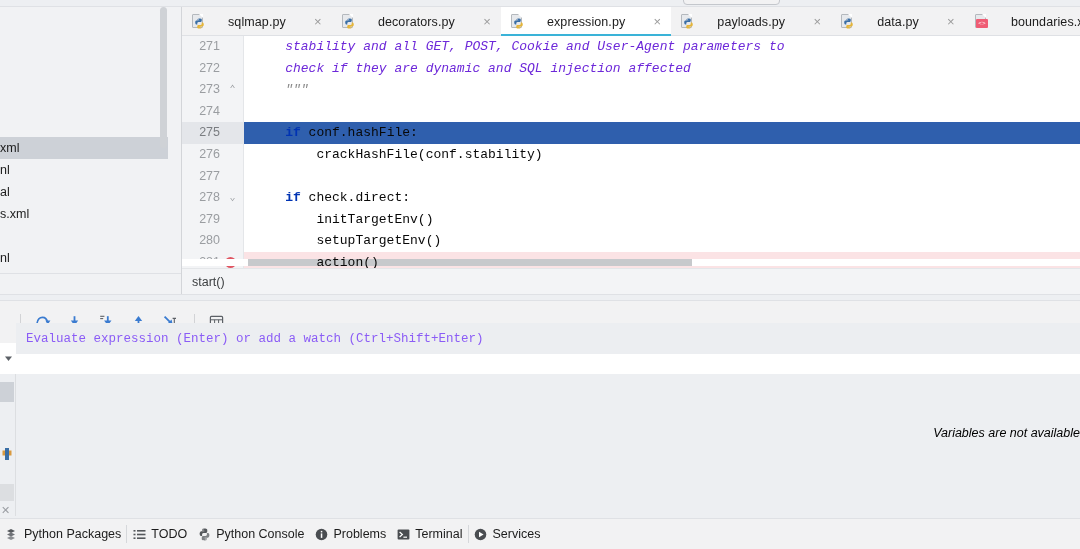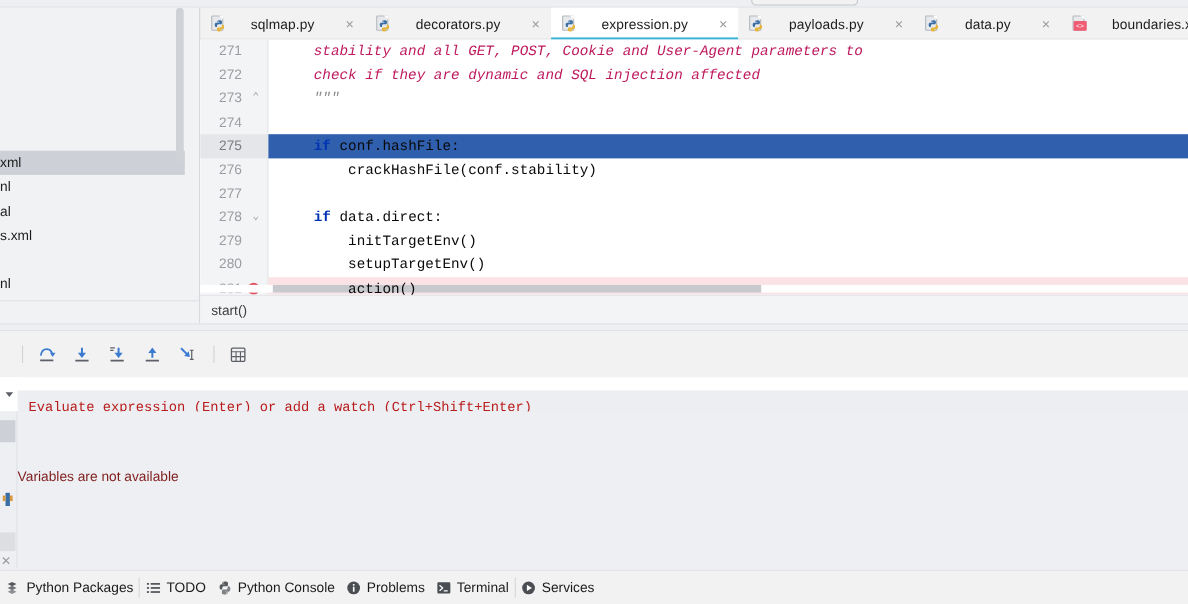--- a/index.html
+++ b/index.html
@@ -146,21 +146,21 @@
   }
   .row.selected .hl { background: #2f5fad; }
   .row.selected .code { color: #ffffff; z-index: 2; }
   .row.selected .ln { color: #7a7d81; }
   .row.selected .gutsel {
     position: absolute; left: 0; top: 0; width: 62px; height: 21.6px;
     background: #e4e6ea;
   }
   .row.bpline .hl { background: #fbe3e5; }
   .row.bpline .code { z-index: 2; }
-  .cm { color: #be185d; font-style: italic; margin-top: 27px; }
+  .cm { color: #6d28d9; font-style: italic; margin-top: 27px; }
   .kw { color: #0033b3; font-weight: bold; }
   .pl { color: #080808; }
   .str { color: #8c8c8c; font-style: italic; }
 
   .hscroll {
     position: absolute; left: 248px; top: 259px; width: 444px; height: 7px;
     background: #c7c9cc; border-radius: 0px;
   }
   .hscroll-track {
     position: absolute; left: 182px; top: 259px; width: 898px; height: 7px;
@@ -200,35 +200,35 @@
     position: absolute; left: 0; top: 343px; width: 1080px; height: 31px;
     background: #ffffff;
   }
   .eval-caret {
     position: absolute; left: 0; top: 343px; width: 16px; height: 31px;
     background: #ffffff;
     display: flex; align-items: center; justify-content: center;
     color: #5c6066; font-size: 9px;
   }
   .eval-input {
-    position: absolute; left: 16px; top: 355px; width: 1064px; height: 31px;
+    position: absolute; left: 16px; top: 323px; width: 1064px; height: 31px;
     background: #eceef1;
     display: flex; align-items: center; padding-left: 10px;
     font-family: "Liberation Mono", "DejaVu Sans Mono", monospace;
-    font-size: 12.5px; color: #b91c1c;
+    font-size: 12.5px; color: #8b5cf6;
   }
 
   
   .vars-pane {
     position: absolute; left: 16px; top: 374px; width: 1064px; height: 142px;
     background: #edeff2;
   }
   .vars-msg {
     position: absolute; left: 0; top: 52px; width: 1064px;
-    text-align: left; font-size: 12.5px; color: #7f1d1d;
+    text-align: right; font-size: 12.5px; color: #000000; font-style: italic;
   }
   
   .frames-strip {
     position: absolute; left: 0; top: 374px; width: 16px; height: 142px;
     background: #edeff2; border-right: 1px solid #dcdee1;
   }
   .frames-strip .fr-sel {
     position: absolute; left: 0; top: 8px; width: 14px; height: 20px;
     background: #cdd1d7;
   }
@@ -402,21 +402,21 @@
   <div class="editor">
     <div class="gutter"></div>
     <div class="lines" id="codelines">
         <div class="row"><div class="hl"></div><div class="ln">271</div><div class="code"><span class="cm">    stability and all GET, POST, Cookie and User-Agent parameters to</span></div></div>
         <div class="row"><div class="hl"></div><div class="ln">272</div><div class="code"><span class="cm">    check if they are dynamic and SQL injection affected</span></div></div>
         <div class="row"><div class="hl"></div><div class="ln">273</div><div class="fold">⌃</div><div class="code"><span class="str">    """</span></div></div>
         <div class="row"><div class="hl"></div><div class="ln">274</div><div class="code"><span class="pl"></span></div></div>
         <div class="row selected"><div class="gutsel"></div><div class="hl"></div><div class="ln">275</div><div class="code"><span class="kw">    if</span><span class="pl"> conf.hashFile:</span></div></div>
         <div class="row"><div class="hl"></div><div class="ln">276</div><div class="code"><span class="pl">        crackHashFile(conf.stability)</span></div></div>
         <div class="row"><div class="hl"></div><div class="ln">277</div><div class="code"><span class="pl"></span></div></div>
-        <div class="row"><div class="hl"></div><div class="ln">278</div><div class="fold">⌄</div><div class="code"><span class="kw">    if</span><span class="pl"> data.direct:</span></div></div>
+        <div class="row"><div class="hl"></div><div class="ln">278</div><div class="fold">⌄</div><div class="code"><span class="kw">    if</span><span class="pl"> check.direct:</span></div></div>
         <div class="row"><div class="hl"></div><div class="ln">279</div><div class="code"><span class="pl">        initTargetEnv()</span></div></div>
         <div class="row"><div class="hl"></div><div class="ln">280</div><div class="code"><span class="pl">        setupTargetEnv()</span></div></div>
         <div class="row bpline"><div class="hl"></div><div class="ln">281</div><div class="bp"></div><div class="code"><span class="pl">        action()</span></div></div>
       </div>
   </div>
   <div class="hscroll-track"></div>
   <div class="hscroll"></div>
 
   <div class="breadcrumb">
     <span>start()</span>

